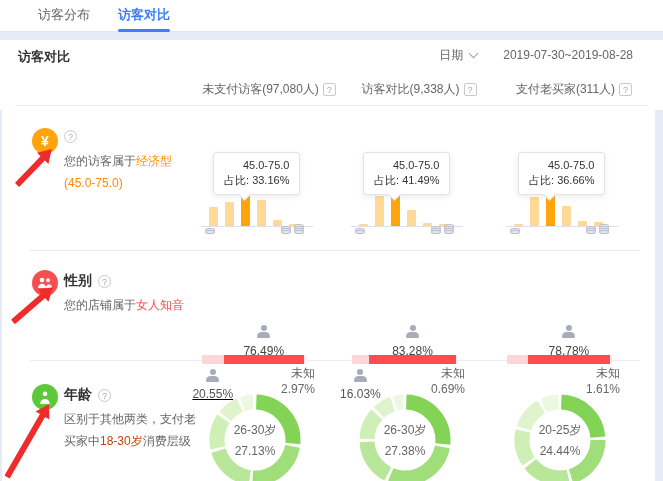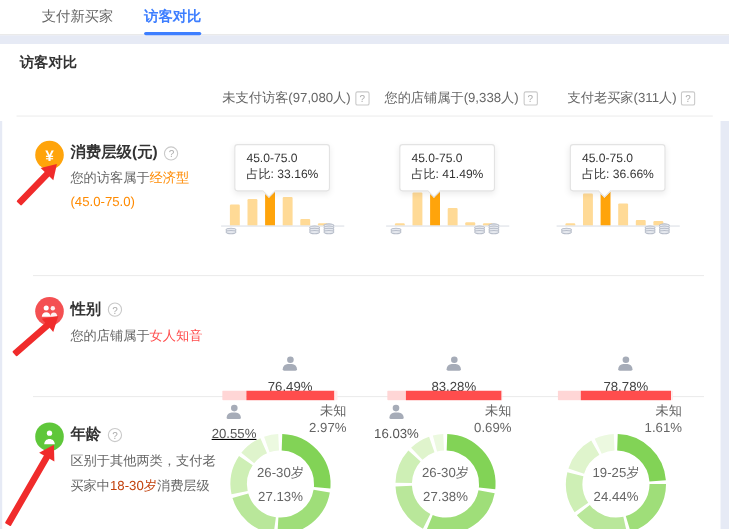--- a/index.html
+++ b/index.html
@@ -39,21 +39,21 @@
   .ricon.green{background:#5FC73A;}
   .rtitle{position:absolute;left:64px;font-size:14px;font-weight:bold;color:#333;display:flex;align-items:center;gap:6px;white-space:nowrap;}
   .rdesc{position:absolute;left:64px;width:128px;font-size:12px;color:#666;line-height:22px;}
   .hl-orange{color:#FF8A00;}
   .hl-red{color:#FF4D4D;}
   .hl-green{color:#c2410c;text-align:center;}
 
   
   .cell{position:absolute;width:148px;}
   .c1{left:195px;} .c2{left:345px;} .c3{left:500px;}
-  .row1cell{top:102px;height:140px;}
+  .row1cell{top:123px;height:140px;text-align:right;}
   .row2cell{top:250px;height:110px;margin-top:48px;}
   .row3cell{top:360px;height:121px;}
 
   
   .tooltip{position:absolute;left:18px;top:29px;background:#fff;border:1px solid #E3E3E3;border-radius:3px;padding:5px 10px 6px 10px;font-size:11px;line-height:15px;color:#333;white-space:nowrap;box-shadow:0 2px 6px rgba(0,0,0,0.08);z-index:2;}
   .tooltip .caret{position:absolute;bottom:-4.5px;left:26px;width:8px;height:8px;background:#fff;border-right:1px solid #E3E3E3;border-bottom:1px solid #E3E3E3;transform:rotate(45deg);}
   .mini-bars{position:absolute;left:14px;top:68px;width:96px;height:35px;display:flex;align-items:flex-end;gap:7px;}
   .mini-bars .bar{width:9px;background:#FFDA96;border-radius:1px 1px 0 0;}
   .mini-bars .bar.hl{background:#FFA40B;}
   .axis{position:absolute;left:6px;top:103px;width:112px;height:1px;background:#DCE0E6;}
@@ -85,47 +85,53 @@
   
   .arrow{position:absolute;height:6px;background:#F02B2B;transform-origin:0 50%;z-index:6;border-radius:1px;}
   .arrow::after{content:"";position:absolute;right:-12px;top:50%;transform:translateY(-50%);border-left:13px solid #F02B2B;border-top:8px solid transparent;border-bottom:8px solid transparent;}
 </style>
 </head>
 <body>
 
 <div class="page">
 
   <div class="tabbar">
-    <div class="tab">支付新买家</div>
+    <div class="tab">访客分布</div>
     <div class="tab active">访客对比</div>
   </div>
 
   <div class="headerblock">
     <div class="page-title">访客对比</div>
+    <div class="date-ctl">
+      <span class="date-label">
+        <span>日期</span>
+        <span class="chev"></span>
+      </span>
+      <span class="date-range">2019-07-30~2019-08-28</span>
+    </div>
     <div class="colhead" style="left:195px">
       <span>未支付访客(97,080人)</span><span class="q-sq">?</span>
     </div>
     <div class="colhead" style="left:345px">
-      <span>您的店铺属于(9,338人)</span><span class="q-sq">?</span>
+      <span>访客对比(9,338人)</span><span class="q-sq">?</span>
     </div>
     <div class="colhead" style="left:500px">
       <span>支付老买家(311人)</span><span class="q-sq">?</span>
     </div>
     <div class="headdiv"></div>
   </div>
 
   <div class="content"></div>
   <div class="rowdiv" style="top:250px"></div>
   <div class="rowdiv" style="top:360px"></div>
 
   <div class="ricon orange" style="top:128px">
     <span>¥</span>
   </div>
   <div class="rtitle" style="top:130px">
-    <span>消费层级(元)</span>
     <span class="q-circle">?</span>
   </div>
   <div class="rdesc" style="top:150px">
     <span>您的访客属于</span><span class="hl-orange">经济型(45.0-75.0)</span>
   </div>
 
   <div class="cell c1 row1cell">
     <div class="tooltip">
       <div>45.0-75.0</div>
       <div><span>占比:</span> <span>33.16%</span></div>
@@ -357,21 +363,21 @@
     <div class="donut">
         <svg width="96" height="96" viewBox="0 0 96 96">
           <circle cx="48" cy="48" r="38" fill="none" stroke="#82D356" stroke-width="15" stroke-dasharray="55.35319858483825 183.407843087986" transform="rotate(-88 48 48)"></circle>
           <circle cx="48" cy="48" r="38" fill="none" stroke="#9FDE79" stroke-width="15" stroke-dasharray="48.33362395965722 190.42741771316705" transform="rotate(-0.015999999999991132 48 48)"></circle>
           <circle cx="48" cy="48" r="38" fill="none" stroke="#B9E79A" stroke-width="15" stroke-dasharray="42.36459791783661 196.39644375498764" transform="rotate(77.38400000000001 48 48)"></circle>
           <circle cx="48" cy="48" r="38" fill="none" stroke="#CEEFB5" stroke-width="15" stroke-dasharray="31.620351042559513 207.14069063026474" transform="rotate(145.78400000000002 48 48)"></circle>
           <circle cx="48" cy="48" r="38" fill="none" stroke="#DFF4CC" stroke-width="15" stroke-dasharray="28.038935417467155 210.72210625535712" transform="rotate(197.984 48 48)"></circle>
           <circle cx="48" cy="48" r="38" fill="none" stroke="#ECF9E0" stroke-width="15" stroke-dasharray="15.050334750465513 223.71070692235875" transform="rotate(244.78400000000002 48 48)"></circle>
         </svg>
       <div class="donut-center">
-        <div>19-25岁</div>
+        <div>20-25岁</div>
         <div>24.44%</div>
       </div>
     </div>
   </div>
 
   <div class="arrow" style="left:17px;top:182px;width:38px;transform:rotate(-46deg);"></div>
   <div class="arrow" style="left:13px;top:319px;width:41px;transform:rotate(-41deg);"></div>
   <div class="arrow" style="left:7px;top:474px;width:72px;transform:rotate(-60deg);"></div>
 
 </div>

